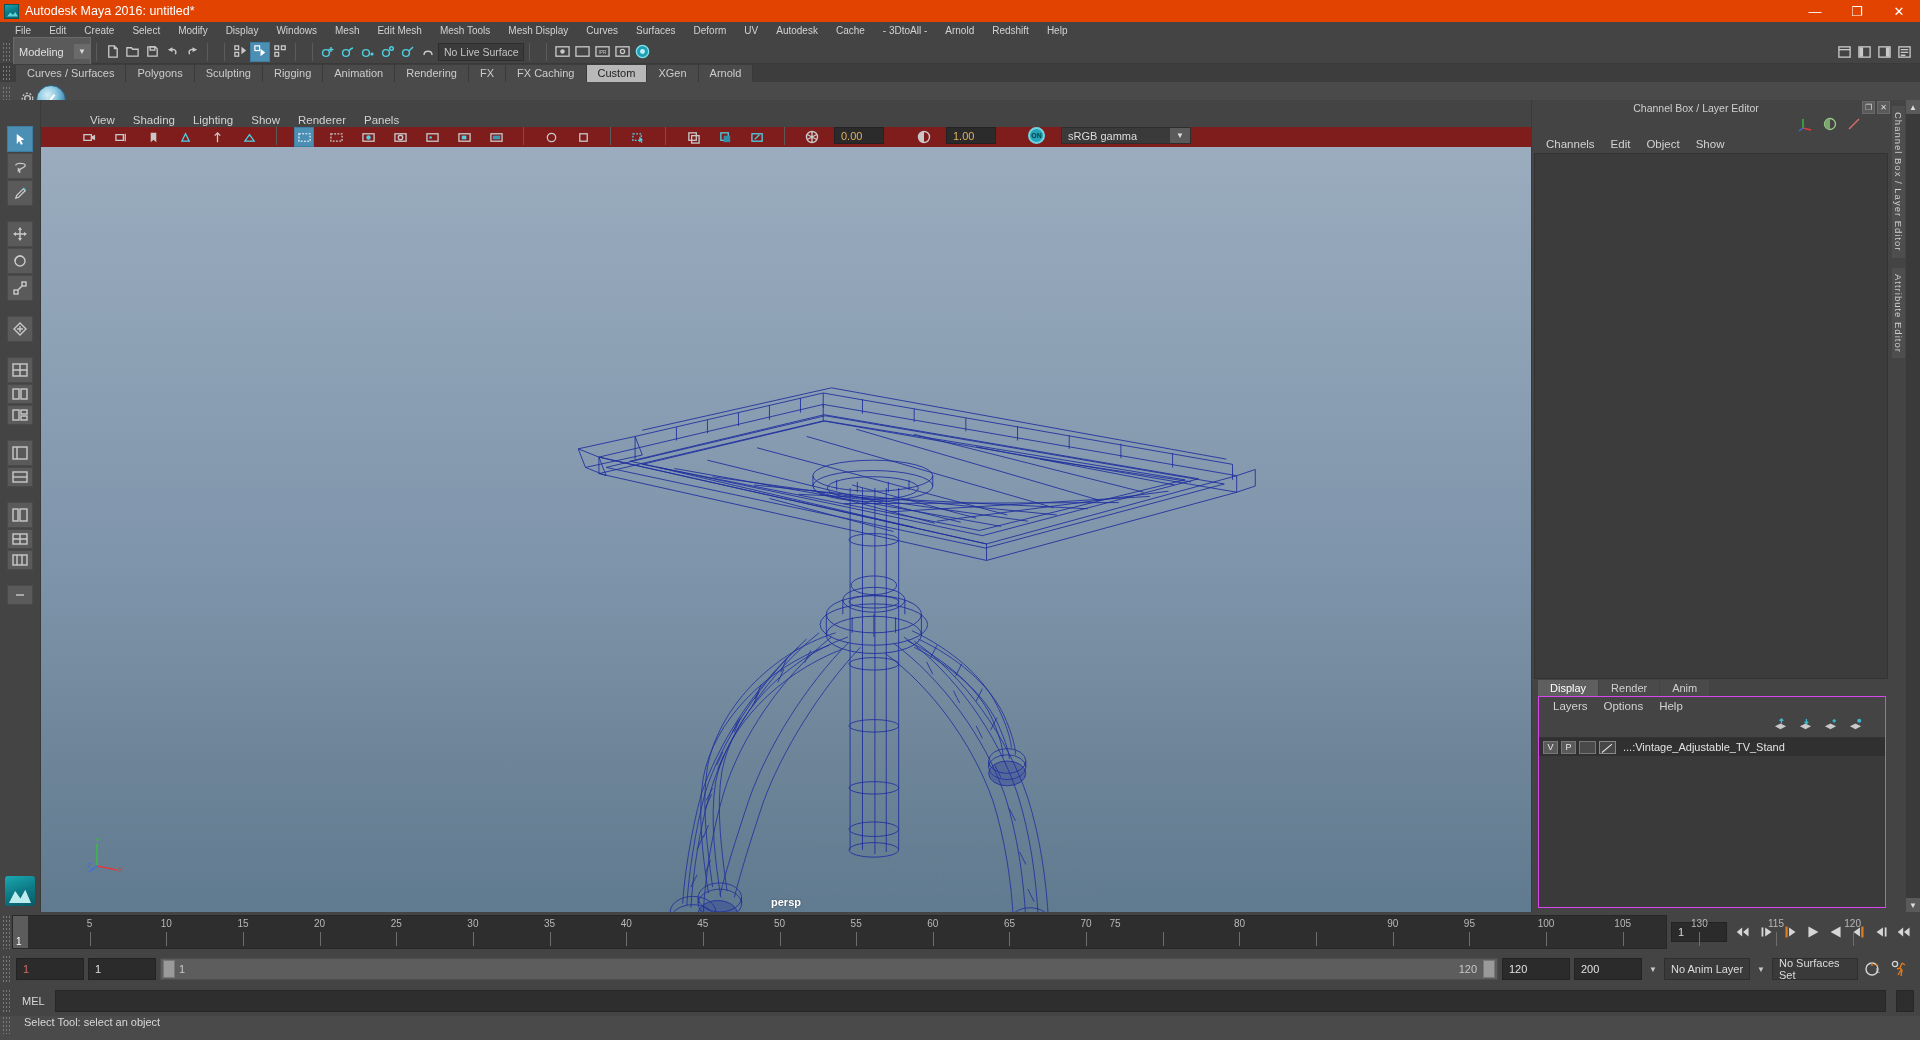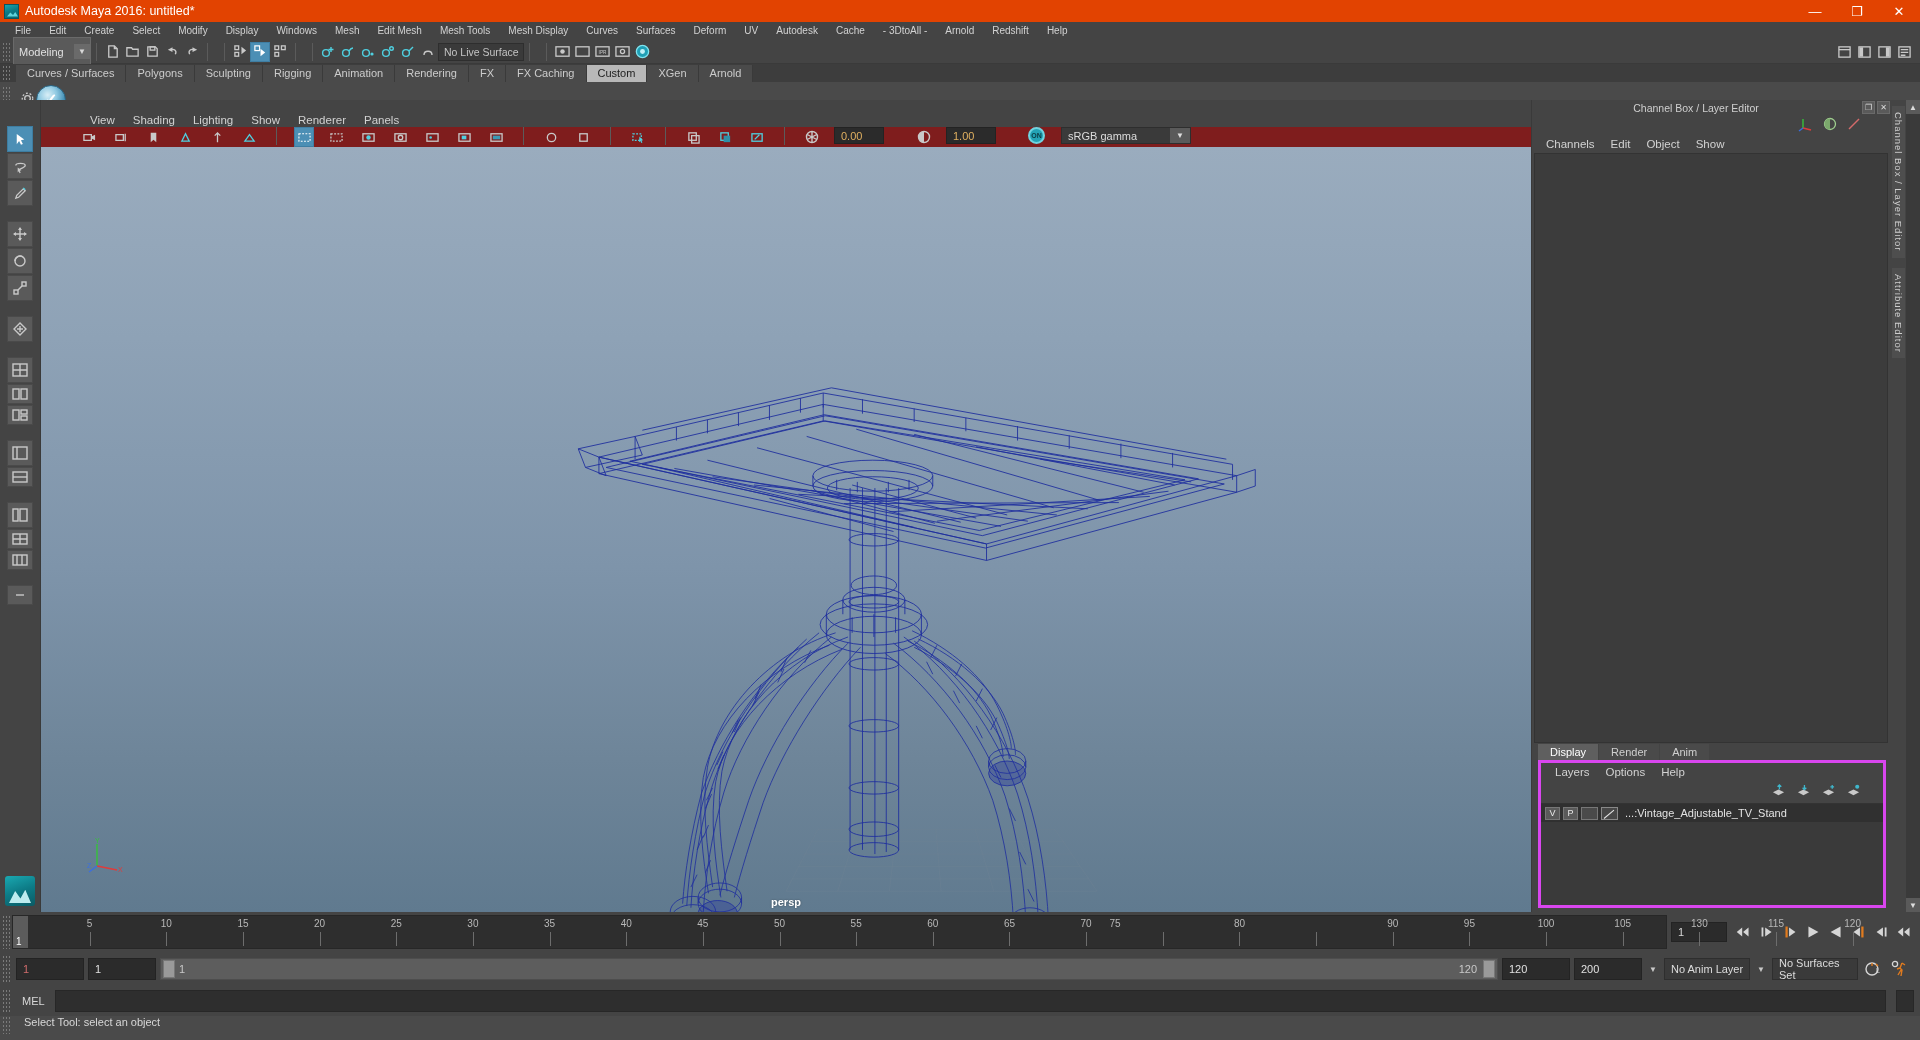--- a/index.html
+++ b/index.html
@@ -191,21 +191,21 @@
     font-size:8px; display:flex; align-items:center; justify-content:center; margin-left:2px; }
   .cb-menubar { height:18px; display:flex; align-items:center; font-size:11.5px; color:#d2d2d2; padding-left:6px; }
   .cb-menubar .mi { padding:0 8px; }
   .cb-body { flex:1 1 auto; background:#3c3c3c; border:1px solid #333333; margin: 0 2px; }
   .cb-icons { height:20px; display:flex; align-items:center; justify-content:flex-end; gap:8px; padding-right:28px; }
 
   .layer-tabs { height:17px; display:flex; align-items:flex-end; padding-left:6px; }
   .layer-tab { height:16px; line-height:16px; padding:0 12px; font-size:11px; background:#4a4a4a;
     color:#cfcfcf; margin-right:1px; }
   .layer-tab.sel { background:#5f5f5f; color:#ffffff; }
-  .layer-panel { flex:0 0 auto; background:#444444; border:3px solid #d946ef; margin:0 4px 4px 6px; height:148px;
+  .layer-panel { flex:0 0 auto; background:#444444; border:1px solid #d946ef; margin:0 4px 4px 6px; height:212px;
     display:flex; flex-direction:column; }
   .layer-menubar { height:18px; display:flex; align-items:center; font-size:11.5px; color:#d2d2d2; padding-left:6px; }
   .layer-menubar .mi { padding:0 8px; }
   .layer-tools { height:22px; display:flex; align-items:center; justify-content:flex-end; gap:10px; padding-right:22px; }
   .layer-list { flex:1 1 auto; background:#3a3a3a; border-top:1px solid #333; }
   .layer-row { height:18px; display:flex; align-items:center; background:#303030; padding-left:4px; gap:3px; }
   .lbox { width:15px; height:13px; background:#5a5a5a; border:1px solid #777; color:#e8e8e8;
     font-size:9px; display:flex; align-items:center; justify-content:center; }
   .lbox.blank { background:#4a4a4a; width:17px; }
   .lcolor { width:17px; height:13px; border:1px solid #888; position:relative; background:#474747; }

